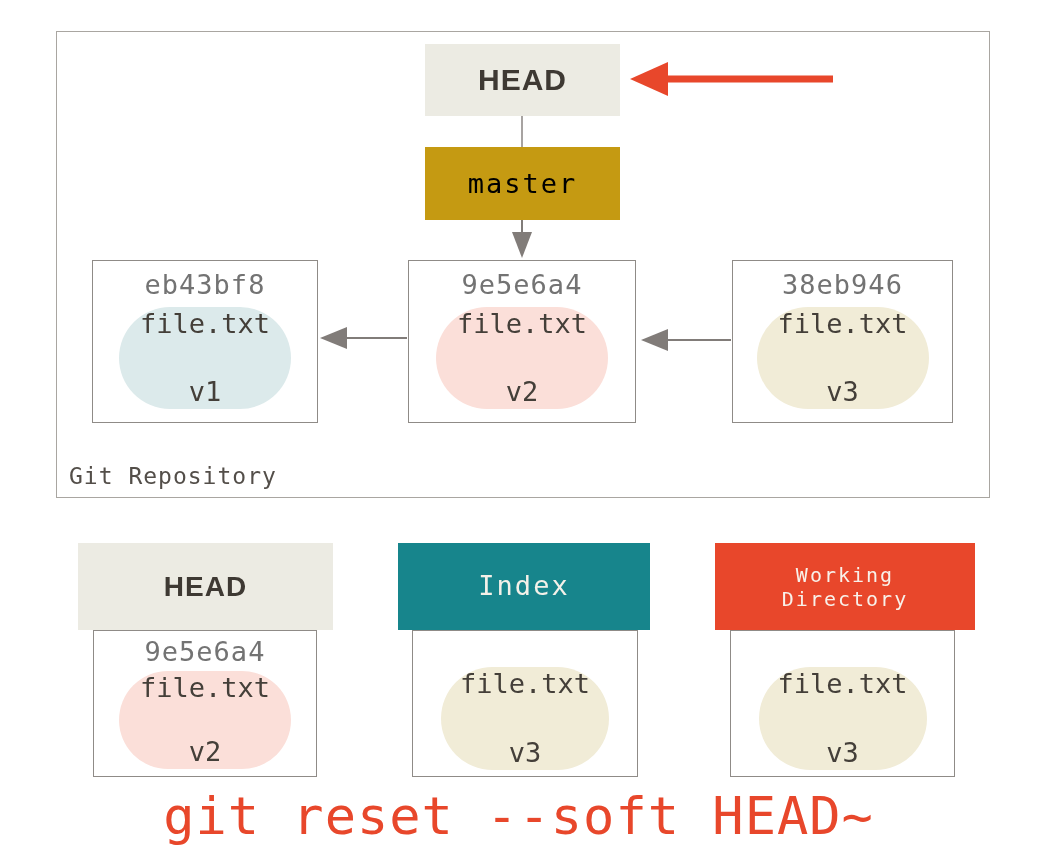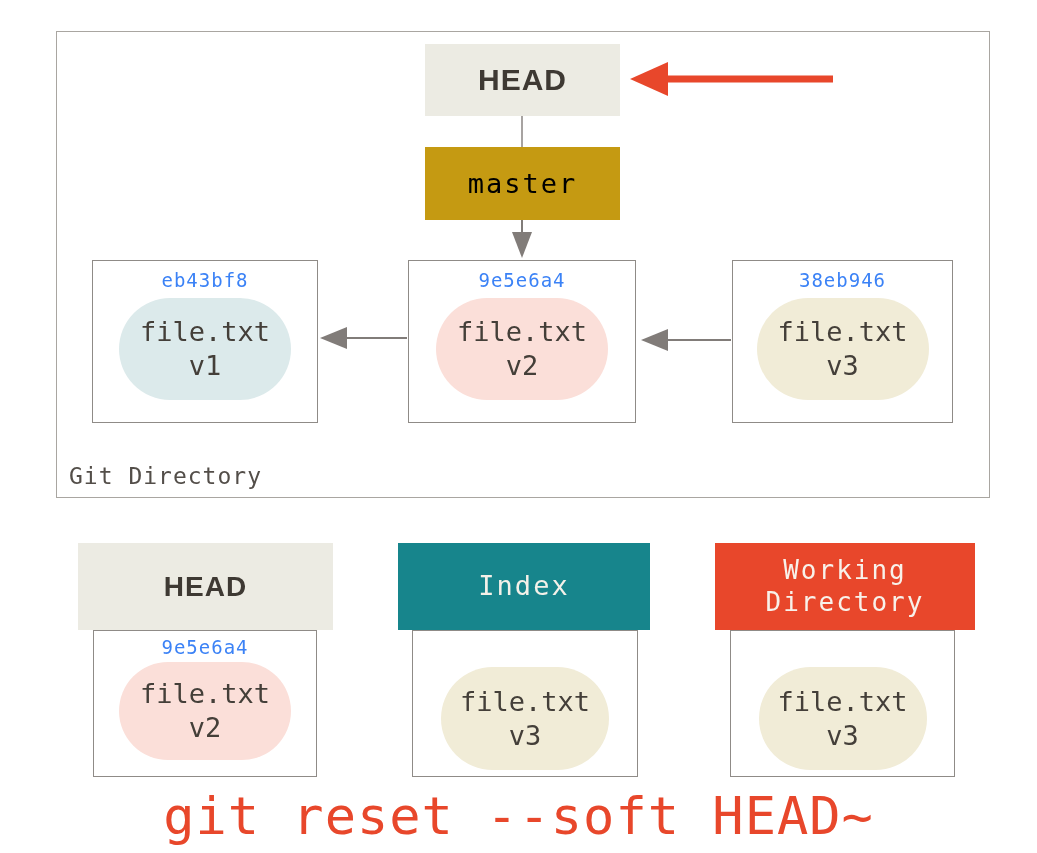--- a/index.html
+++ b/index.html
@@ -34,26 +34,26 @@
     display:flex;align-items:center;justify-content:center;
     font-size:27px;color:#000000;letter-spacing:2px;
   }
   
   .commit{
     width:226px;height:163px;top:260px;
     background:#ffffff;border:1px solid #8f8b87;
     text-align:center;box-sizing:border-box;
   }
   .commit-hash{
-    padding-top:8px;font-size:19px;color:#3b82f6;letter-spacing:1px;
+    padding-top:8px;font-size:27px;color:#737373;letter-spacing:1px;
   }
   .pill{
     margin:7px auto 0 auto;
     width:172px;height:102px;border-radius:54px;
-    display:flex;flex-direction:column;align-items:center;justify-content:center;
+    display:flex;flex-direction:column;align-items:center;justify-content:space-between;
     font-size:27px;line-height:1.25;color:#443f39;
   }
   .pill-blue{background:#dceaeb;}
   .pill-pink{background:#fbdfd9;}
   .pill-beige{background:#f1ecd7;}
   
   .tree-header{
     top:543px;height:87px;
     display:flex;align-items:center;justify-content:center;
     text-align:center;box-sizing:border-box;line-height:1.2;
@@ -62,21 +62,21 @@
     left:78px;width:255px;background:#ecebe3;
     font-family:"Liberation Sans", sans-serif;
     font-weight:bold;font-size:28px;color:#3e3933;letter-spacing:1px;
   }
   .th-index{
     left:398px;width:252px;background:#17858c;
     font-size:27px;color:#f4f1e9;letter-spacing:2px;align-items:center;
   }
   .th-workdir{
     left:715px;width:260px;background:#e8472b;
-    font-size:26px;color:#f8f1ea;letter-spacing:2px;
+    font-size:20px;color:#f8f1ea;letter-spacing:2px;
     padding:0 28px;
   }
   .tree-body{
     top:630px;height:147px;
     background:#ffffff;border:1px solid #8f8b87;
     text-align:center;box-sizing:border-box;
   }
   .tb-head{left:93px;width:224px;}
   .tb-index{left:412px;width:226px;}
   .tb-workdir{left:730px;width:225px;}
@@ -92,21 +92,21 @@
   }
   
   .overlay{left:0;top:0;width:1037px;height:853px;pointer-events:none;}
 </style>
 </head>
 <body>
 
 <div class="canvas">
 
   <div class="abs repo-box">
-    <div class="repo-label">Git Directory</div>
+    <div class="repo-label">Git Repository</div>
   </div>
 
   <div class="abs head-box">
     <span>HEAD</span>
   </div>
 
   <div class="abs master-box">
     <span>master</span>
   </div>
 

